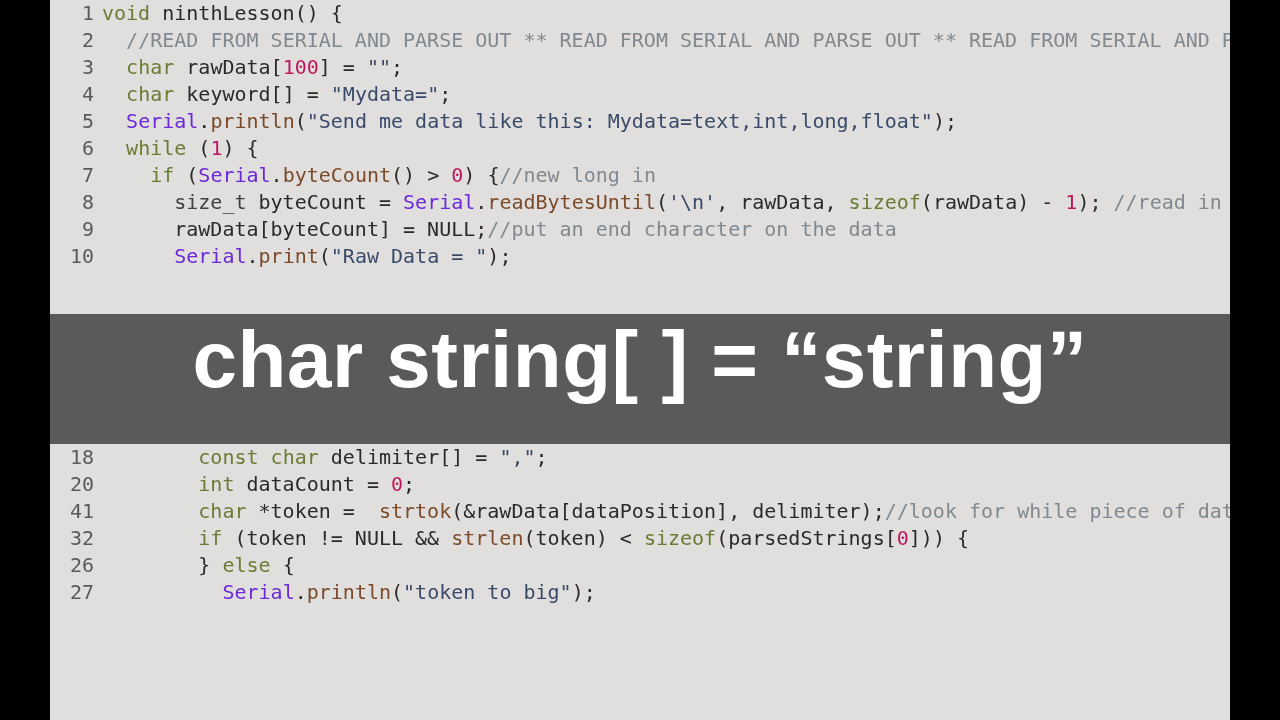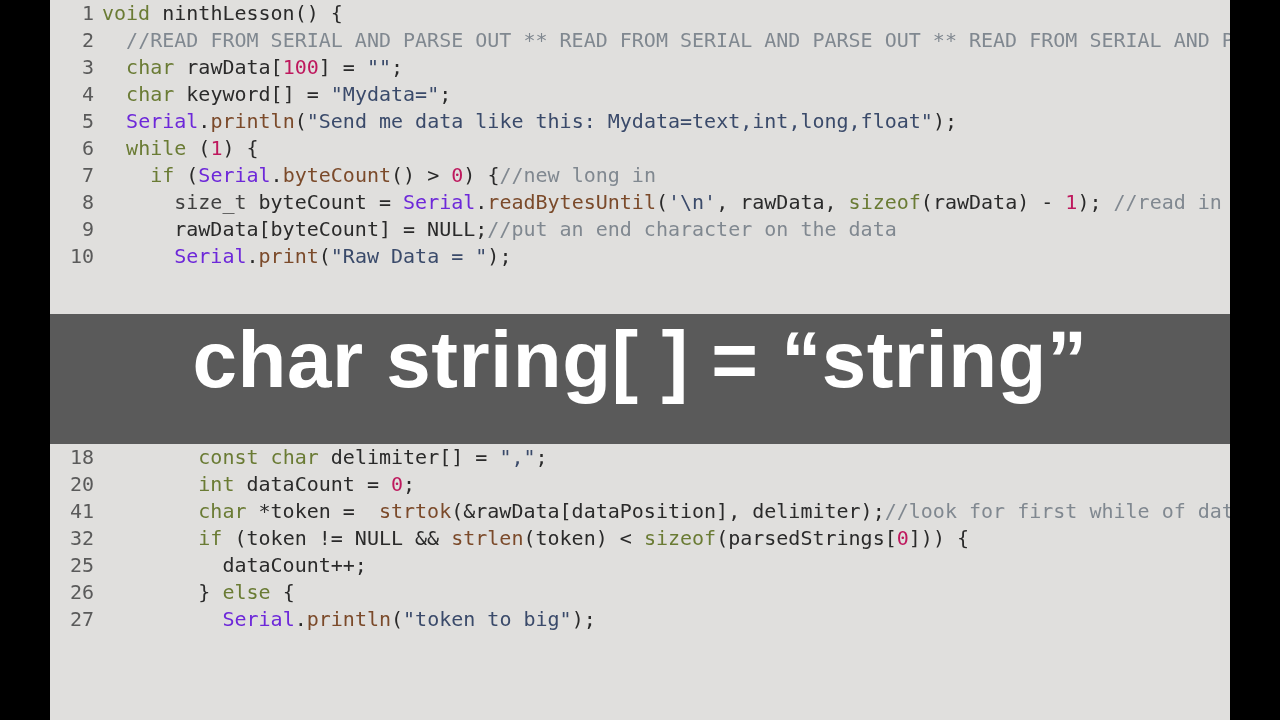--- a/index.html
+++ b/index.html
@@ -77,23 +77,22 @@
       <div class="code-line"><div class="lineno">5</div><div class="code">  <span class="obj">Serial</span>.<span class="call">println</span>(<span class="str">"Send me data like this: Mydata=text,int,long,float"</span>);</div></div>
       <div class="code-line"><div class="lineno">6</div><div class="code">  <span class="kw">while</span> (<span class="num">1</span>) {</div></div>
       <div class="code-line"><div class="lineno">7</div><div class="code">    <span class="kw">if</span> (<span class="obj">Serial</span>.<span class="call">byteCount</span>() &gt; <span class="num">0</span>) {<span class="cmt">//new long in</span></div></div>
       <div class="code-line"><div class="lineno">8</div><div class="code">      <span class="type">size_t</span> byteCount = <span class="obj">Serial</span>.<span class="call">readBytesUntil</span>(<span class="str">'\n'</span>, rawData, <span class="kw">sizeof</span>(rawData) - <span class="num">1</span>); <span class="cmt">//read in </span></div></div>
       <div class="code-line"><div class="lineno">9</div><div class="code">      rawData[byteCount] = NULL;<span class="cmt">//put an end character on the data</span></div></div>
       <div class="code-line"><div class="lineno">10</div><div class="code">      <span class="obj">Serial</span>.<span class="call">print</span>(<span class="str">"Raw Data = "</span>);</div></div>
     </div>
   <div id="block2" style="position:absolute; top:444px; left:0; right:0;">
       <div class="code-line"><div class="lineno">18</div><div class="code">        <span class="kw">const</span> <span class="kw">char</span> delimiter[] = <span class="str">","</span>;</div></div>
       <div class="code-line"><div class="lineno">20</div><div class="code">        <span class="kw">int</span> dataCount = <span class="num">0</span>;</div></div>
-      <div class="code-line"><div class="lineno">41</div><div class="code">        <span class="kw">char</span> *token =  <span class="call">strtok</span>(&amp;rawData[dataPosition], delimiter);<span class="cmt">//look for first while of dat</span></div></div>
+      <div class="code-line"><div class="lineno">41</div><div class="code">        <span class="kw">char</span> *token =  <span class="call">strtok</span>(&amp;rawData[dataPosition], delimiter);<span class="cmt">//look for while piece of dat</span></div></div>
       <div class="code-line"><div class="lineno">32</div><div class="code">        <span class="kw">if</span> (token != NULL &amp;&amp; <span class="call">strlen</span>(token) &lt; <span class="kw">sizeof</span>(parsedStrings[<span class="num">0</span>])) {</div></div>
-      <div class="code-line"><div class="lineno">25</div><div class="code">          dataCount++;</div></div>
       <div class="code-line"><div class="lineno">26</div><div class="code">        } <span class="kw">else</span> {</div></div>
       <div class="code-line"><div class="lineno">27</div><div class="code">          <span class="obj">Serial</span>.<span class="call">println</span>(<span class="str">"token to big"</span>);</div></div>
     </div>
 </div>
 
 <div class="overlay">
   <div class="overlay-text">char string[ ] = “string”</div>
 </div>
 
 </body></html>

